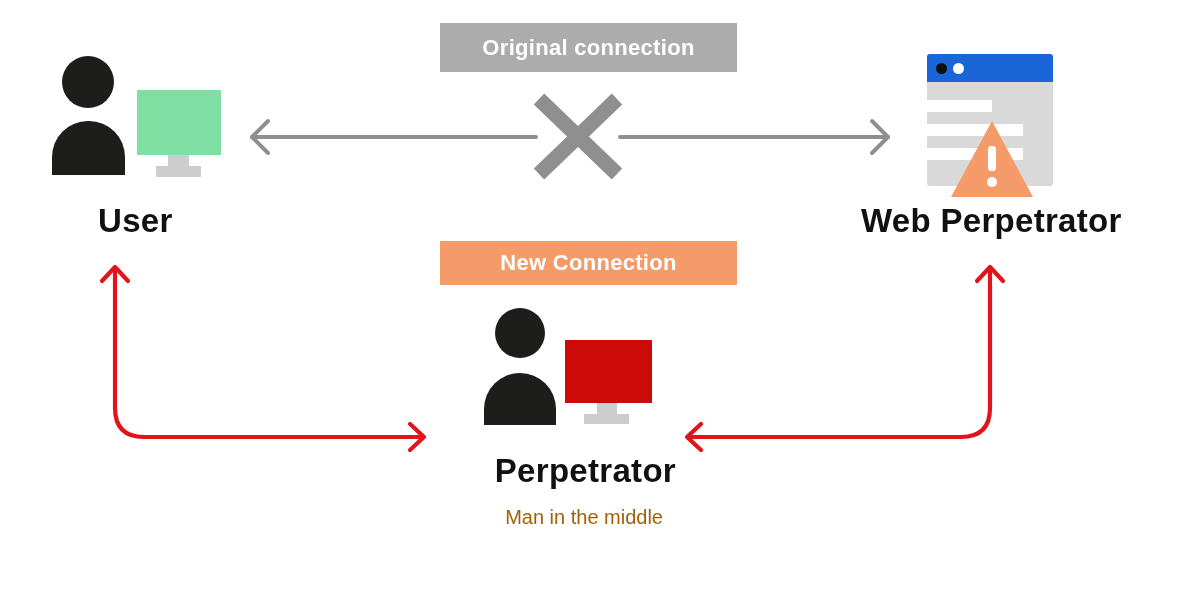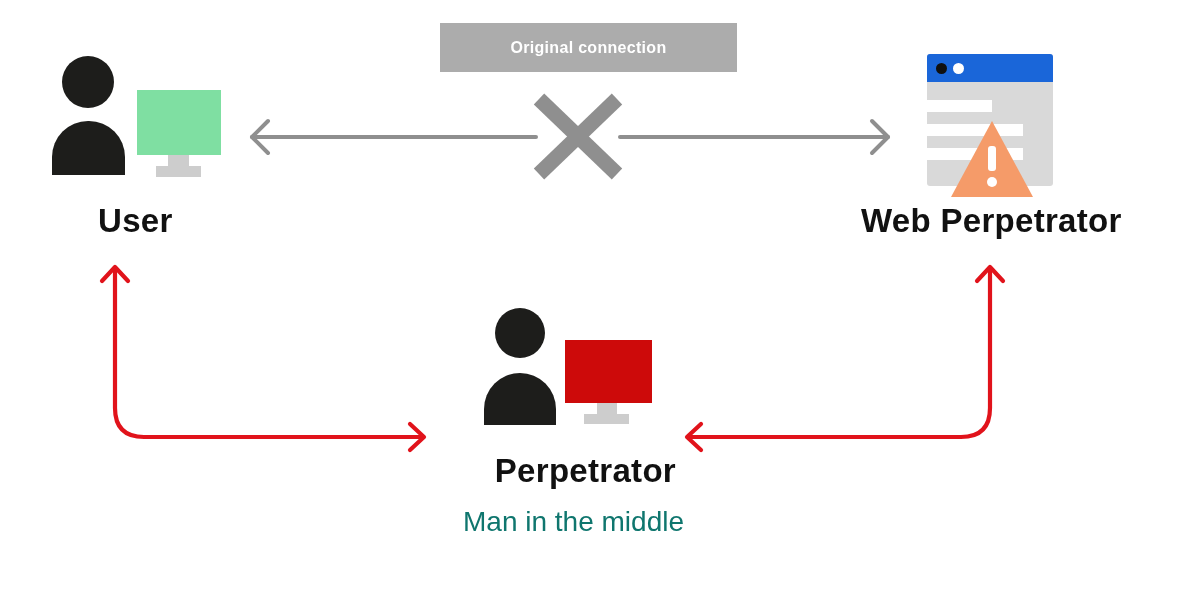--- a/index.html
+++ b/index.html
@@ -7,21 +7,21 @@
     position:relative;
     width:1200px;height:591px;
     background:var(--bg,#fff);
     font-family:"Liberation Sans", sans-serif;
     overflow:hidden;
   }
   
   .banner{
     position:absolute;
     display:flex;align-items:center;justify-content:center;
-    color:#fff;font-weight:bold;font-size:16px;letter-spacing:.3px;
+    color:#fff;font-weight:bold;font-size:22px;letter-spacing:.3px;
   }
   .banner-gray{left:440px;top:23px;width:297px;height:49px;background:var(--banner-gray);}
   .banner-orange{left:440px;top:241px;width:297px;height:44px;background:var(--warning-orange);}
   
   .person-head{position:absolute;border-radius:50%;background:var(--icon-black);}
   .person-body{position:absolute;background:var(--icon-black);border-radius:40px 40px 0 0;}
   
   .monitor-screen{position:absolute;}
   .monitor-neck{position:absolute;background:var(--stand-gray);}
   .monitor-base{position:absolute;background:var(--stand-gray);}
@@ -37,22 +37,22 @@
     border-bottom:76px solid var(--warning-orange);
   }
   .warn-bar{position:absolute;left:988px;top:146px;width:8px;height:25px;background:#fff;border-radius:3px;}
   .warn-dot{position:absolute;left:987px;top:177px;width:10px;height:10px;background:#fff;border-radius:50%;}
   
   .node-label{
     position:absolute;color:var(--label-black);
     font-weight:bold;font-size:33px;letter-spacing:.3px;white-space:nowrap;margin-left:13px;
   }
   .sub-label{
-    position:absolute;color:#0f766e;
-    font-weight:400;font-size:28px;white-space:nowrap;
+    position:absolute;color:#a16207;
+    font-weight:400;font-size:20px;white-space:nowrap;
   }
   .center200{width:200px;text-align:right;}
   svg{position:absolute;left:0;top:0;}
 </style>
 </head>
 <body>
 
 <div id="canvas">
 
   <svg width="1200" height="591" viewBox="0 0 1200 591">
@@ -75,20 +75,23 @@
       <path d="M 689 437 L 961 437 Q 990 437 990 408 L 990 271"></path>
       <polyline points="701,424 687,437 701,450"></polyline>
       <polyline points="977,281 990,267 1003,281"></polyline>
     </g>
   </svg>
 
   <div class="banner banner-gray">
     <span>Original connection</span>
   </div>
 
+  <div class="banner banner-orange">
+    <span>New Connection</span>
+  </div>
 
   <div>
     <div class="person-head" style="left:62px;top:56px;width:52px;height:52px;"></div>
     <div class="person-body" style="left:52px;top:121px;width:73px;height:54px;border-radius:36px 36px 0 0;"></div>
     <div class="monitor-screen" style="left:137px;top:90px;width:84px;height:65px;background:var(--monitor-green);"></div>
     <div class="monitor-neck" style="left:168px;top:155px;width:21px;height:11px;"></div>
     <div class="monitor-base" style="left:156px;top:166px;width:45px;height:11px;"></div>
     <div class="node-label" style="left:85px;top:202px;">User</div>
   </div>
 

